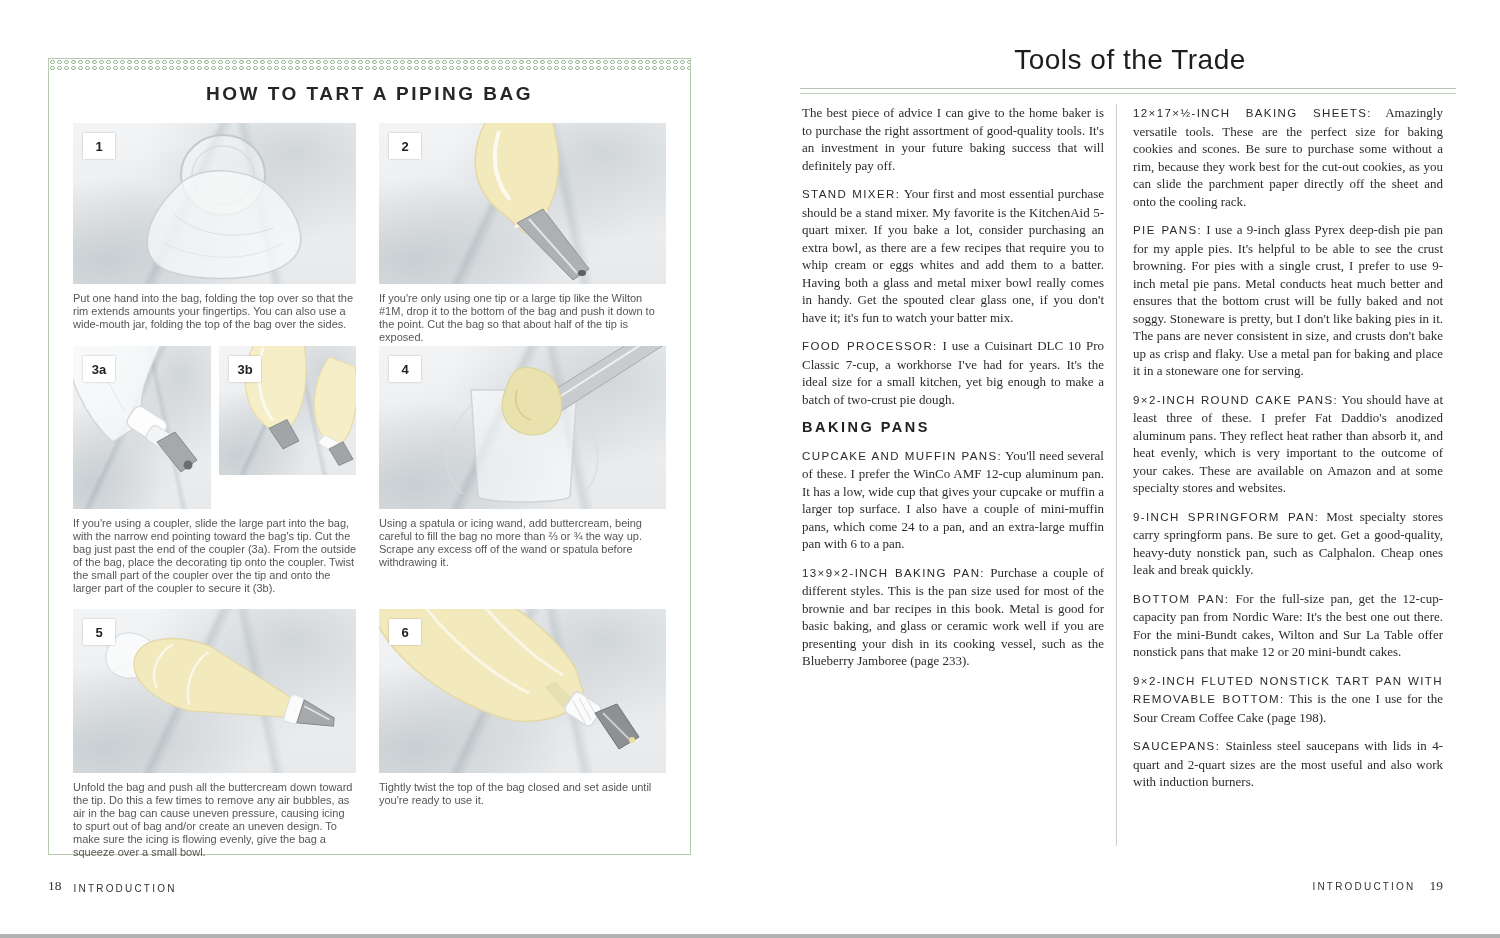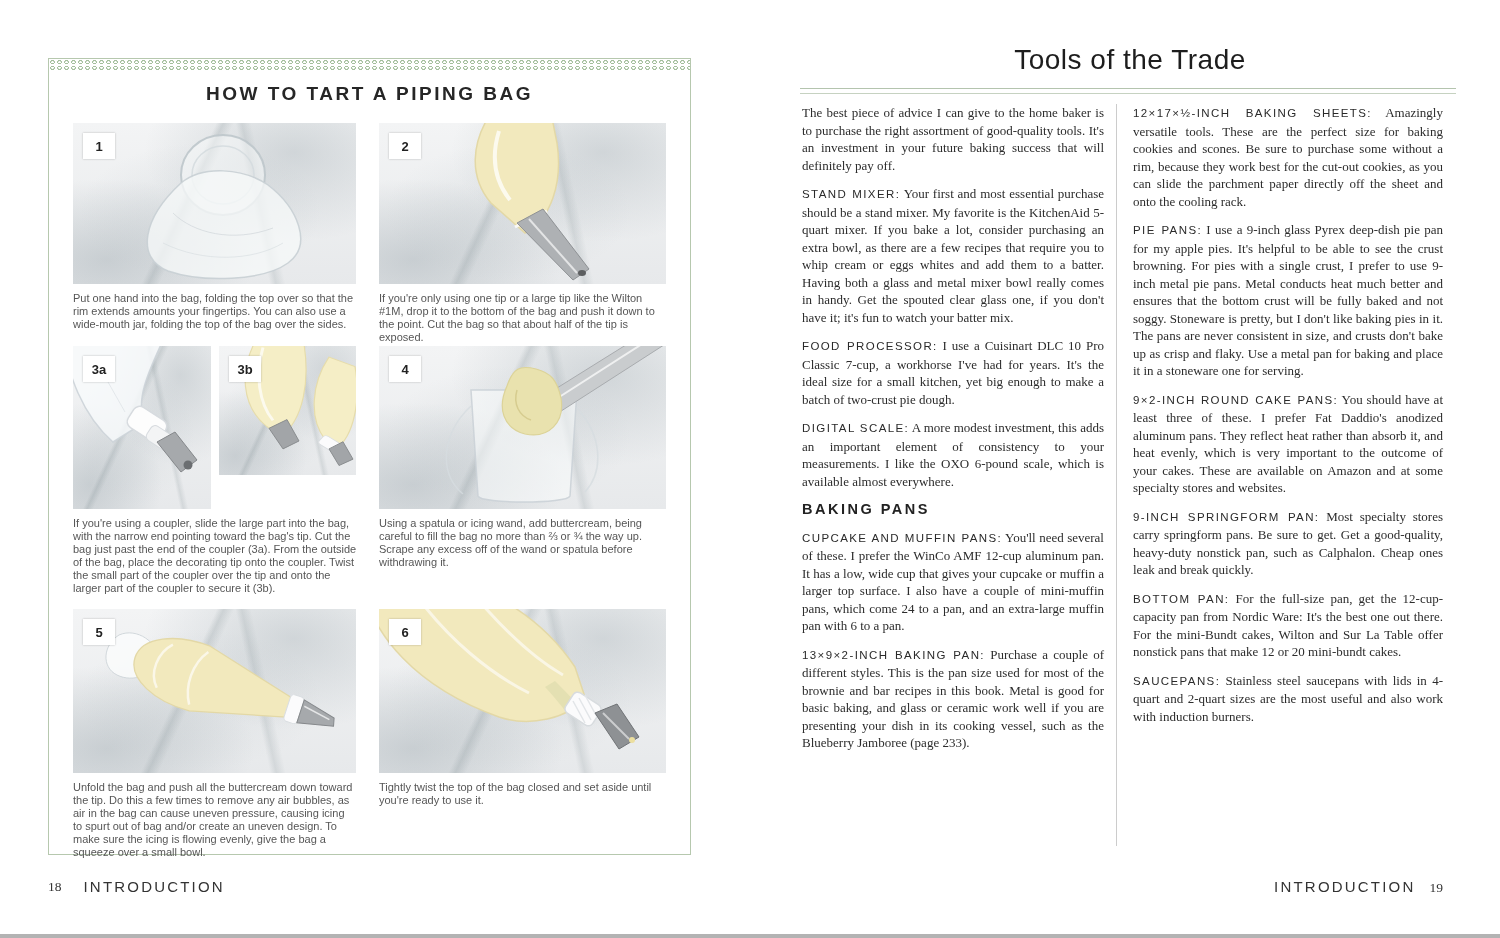--- a/index.html
+++ b/index.html
@@ -24,24 +24,24 @@
       radial-gradient(ellipse at 78% 18%, rgba(125,140,148,0.28), transparent 48%),
       radial-gradient(ellipse at 12% 85%, rgba(125,140,148,0.30), transparent 42%),
       radial-gradient(ellipse at 45% 55%, rgba(160,172,178,0.18), transparent 55%),
       linear-gradient(180deg,#f3f4f5,#e7e9eb);}
   .photo svg{position:absolute;inset:0;width:100%;height:100%;}
   .badge{position:absolute;top:10px;left:10px;min-width:26px;height:26px;padding:0 3px;
     background:#fff;box-shadow:0 0 2px rgba(0,0,0,.25);
     display:flex;align-items:center;justify-content:center;
     font-size:13px;font-weight:700;color:#222;}
   .cap{position:absolute;margin:0;font-size:11px;line-height:13px;color:#565656;}
-  .lp-foot{position:absolute;left:48px;top:878px;display:flex;align-items:flex-end;gap:22px;}
+  .lp-foot{position:absolute;left:48px;top:878px;display:flex;align-items:flex-end;gap:12px;}
   .rp-foot{position:absolute;right:57px;top:878px;display:flex;align-items:baseline;gap:14px;}
   .foot-num{font-family:"Liberation Serif",serif;font-size:13.5px;color:#333;}
-  .foot-sec{font-size:15px;letter-spacing:2.2px;color:#333;}
+  .foot-sec{font-size:10px;letter-spacing:2.2px;color:#333;}
 
   
   .rp{position:absolute;left:800px;top:0;width:660px;height:938px;}
   .rp-title{position:absolute;top:44px;left:0;width:100%;margin:0;text-align:center;
     font-size:28px;font-weight:400;letter-spacing:.5px;color:#1d1d1d;}
   .rp-rule{position:absolute;top:88px;left:0;right:4px;height:4px;
     border-top:1px solid #b4c4ae;border-bottom:1px solid #c6d2c1;}
   .rp-col{position:absolute;top:104px;font-family:"Liberation Serif",serif;
     font-size:13px;line-height:17.5px;color:#2c2c2c;text-align:justify;}
   .col1{left:2px;width:302px;}
@@ -159,32 +159,32 @@
 
   <div class="rp">
     <h2 class="rp-title">Tools of the Trade</h2>
     <div class="rp-rule"></div>
     <div class="rp-divider"></div>
 
     <div class="rp-col col1">
       <p>The best piece of advice I can give to the home baker is to purchase the right assortment of good-quality tools. It's an investment in your future baking success that will definitely pay off.</p>
       <p><span class="term">STAND MIXER:</span> <span>Your first and most essential purchase should be a stand mixer. My favorite is the KitchenAid 5-quart mixer. If you bake a lot, consider purchasing an extra bowl, as there are a few recipes that require you to whip cream or eggs whites and add them to a batter. Having both a glass and metal mixer bowl really comes in handy. Get the spouted clear glass one, if you don't have it; it's fun to watch your batter mix.</span></p>
       <p><span class="term">FOOD PROCESSOR:</span> <span>I use a Cuisinart DLC 10 Pro Classic 7-cup, a workhorse I've had for years. It's the ideal size for a small kitchen, yet big enough to make a batch of two-crust pie dough.</span></p>
-      <p><span class="term">DIGITAL SCALE:</span> <span>A more modest investment, this adds an important element of consistency to your measurements. I like the OXO 6-pound scale, which is available almost everywhere.</span></p>
       <h3 class="subhead">BAKING PANS</h3>
       <p><span class="term">CUPCAKE AND MUFFIN PANS:</span> <span>You'll need several of these. I prefer the WinCo AMF 12-cup aluminum pan. It has a low, wide cup that gives your cupcake or muffin a larger top surface. I also have a couple of mini-muffin pans, which come 24 to a pan, and an extra-large muffin pan with 6 to a pan.</span></p>
       <p><span class="term">13×9×2-INCH BAKING PAN:</span> <span>Purchase a couple of different styles. This is the pan size used for most of the brownie and bar recipes in this book. Metal is good for basic baking, and glass or ceramic work well if you are presenting your dish in its cooking vessel, such as the Blueberry Jamboree (page 233).</span></p>
     </div>
 
     <div class="rp-col col2">
       <p><span class="term">12×17×½-INCH BAKING SHEETS:</span> <span>Amazingly versatile tools. These are the perfect size for baking cookies and scones. Be sure to purchase some without a rim, because they work best for the cut-out cookies, as you can slide the parchment paper directly off the sheet and onto the cooling rack.</span></p>
       <p><span class="term">PIE PANS:</span> <span>I use a 9-inch glass Pyrex deep-dish pie pan for my apple pies. It's helpful to be able to see the crust browning. For pies with a single crust, I prefer to use 9-inch metal pie pans. Metal conducts heat much better and ensures that the bottom crust will be fully baked and not soggy. Stoneware is pretty, but I don't like baking pies in it. The pans are never consistent in size, and crusts don't bake up as crisp and flaky. Use a metal pan for baking and place it in a stoneware one for serving.</span></p>
       <p><span class="term">9×2-INCH ROUND CAKE PANS:</span> <span>You should have at least three of these. I prefer Fat Daddio's anodized aluminum pans. They reflect heat rather than absorb it, and heat evenly, which is very important to the outcome of your cakes. These are available on Amazon and at some specialty stores and websites.</span></p>
       <p><span class="term">9-INCH SPRINGFORM PAN:</span> <span>Most specialty stores carry springform pans. Be sure to get. Get a good-quality, heavy-duty nonstick pan, such as Calphalon. Cheap ones leak and break quickly.</span></p>
       <p><span class="term">BOTTOM PAN:</span> <span>For the full-size pan, get the 12-cup-capacity pan from Nordic Ware: It's the best one out there. For the mini-Bundt cakes, Wilton and Sur La Table offer nonstick pans that make 12 or 20 mini-bundt cakes.</span></p>
+      <p><span class="term">9×2-INCH FLUTED NONSTICK TART PAN WITH REMOVABLE BOTTOM:</span> <span>This is the one I use for the Sour Cream Coffee Cake (page 198).</span></p>
       <p><span class="term">SAUCEPANS:</span> <span>Stainless steel saucepans with lids in 4-quart and 2-quart sizes are the most useful and also work with induction burners.</span></p>
     </div>
   </div>
 
   <div class="rp-foot">
     <span class="foot-sec">INTRODUCTION</span>
     <span class="foot-num">19</span>
   </div>
 
   <div class="bottom-edge"></div>

